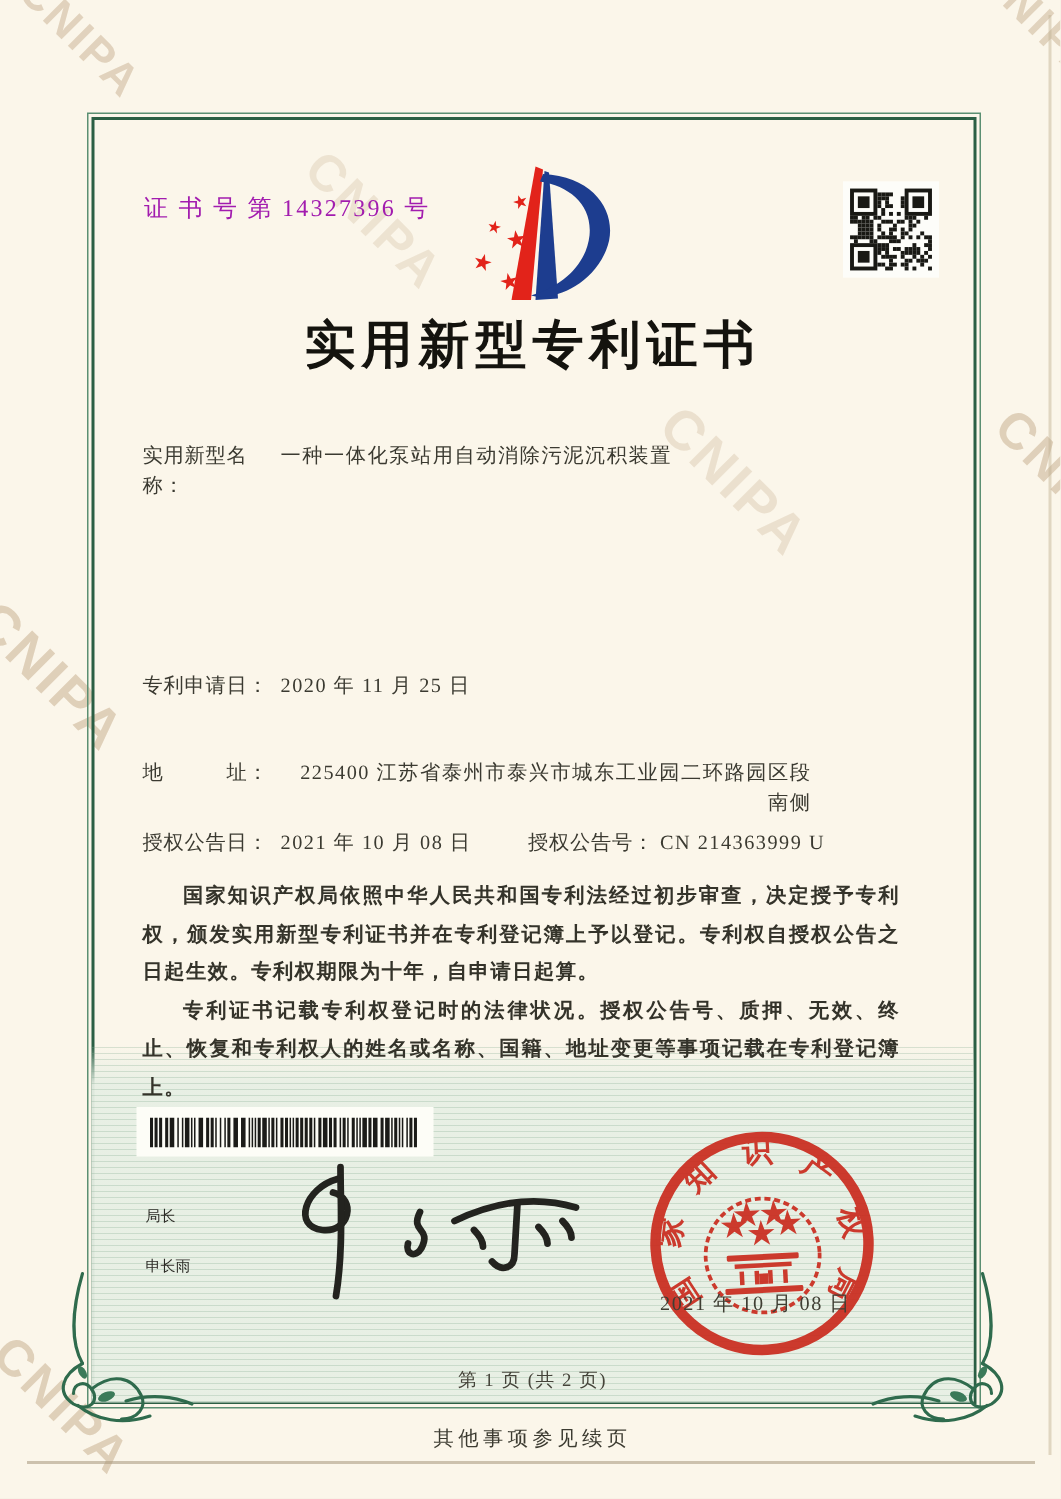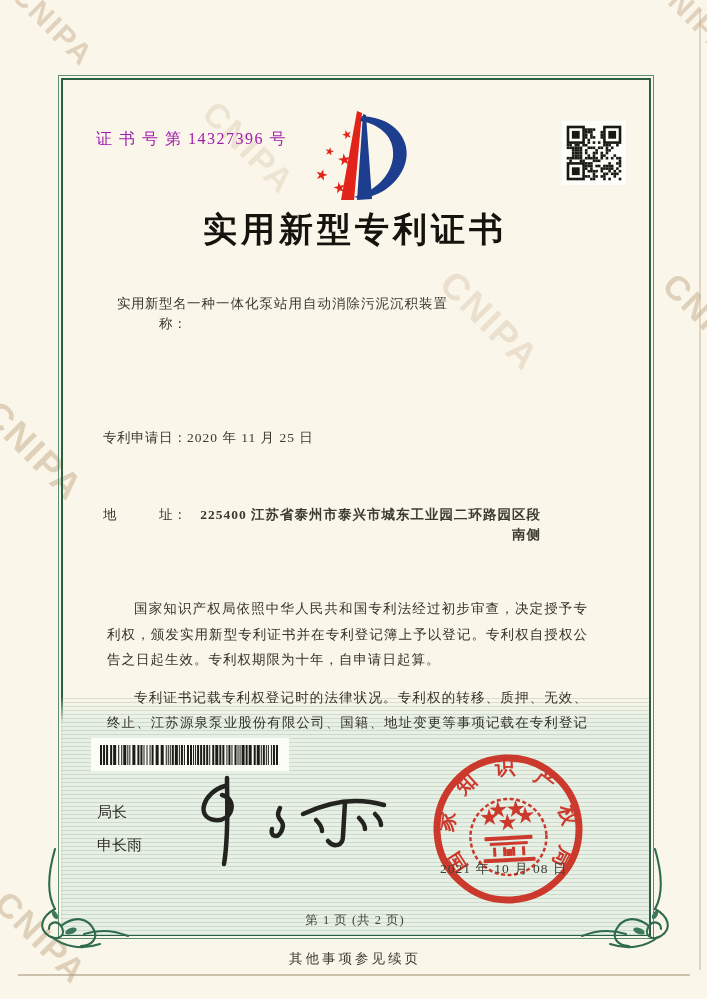--- a/index.html
+++ b/index.html
@@ -29,42 +29,42 @@
 
   
   #cert-no{position:absolute;left:96px;top:129px;font-size:16px;color:#a21caf;letter-spacing:1.5px;z-index:2;}
   #qr{position:absolute;left:562px;top:121px;width:64px;height:64px;z-index:2;background:#fdfdf9;}
   #logo{position:absolute;left:296px;top:104px;width:120px;height:102px;z-index:2;}
   #title{position:absolute;left:0;top:207px;width:710px;text-align:center;font-size:34px;font-weight:600;
          color:#14130e;letter-spacing:4px;z-index:2;}
 
   
   .row{position:absolute;left:95px;width:520px;font-size:13.5px;color:#3b3a31;z-index:2;line-height:20px;}
-  .row .lab{display:inline-block;width:92px;vertical-align:top;letter-spacing:.5px;text-align:right;}
+  .row .lab{display:inline-block;width:92px;vertical-align:top;letter-spacing:.5px;}
   .row .val{display:inline-block;vertical-align:top;letter-spacing:1px;text-align:right;}
   #row-name{top:294px;}  #row-inv{top:338px;}  #row-pno{top:381px;}
-  #row-fdate{top:428px;} #row-ptee{top:462px;} #row-addr{top:505px;}
+  #row-fdate{top:447px;} #row-ptee{top:462px;} #row-addr{top:505px;}
   #row-grant{top:552px;}
-  #row-addr .val{max-width:354px;font-weight:bold;}
+  #row-addr .val{max-width:354px;}
   #row-grant .pair2{position:absolute;left:257px;top:0;}
   #row-grant .pair2 .lab{width:88px;}
 
   
   #body-text{position:absolute;left:95px;top:584px;width:505px;z-index:2;font-size:13.5px;line-height:25.5px;
      color:#34332a;letter-spacing:1px;text-align:justify;}
-  #body-text p{margin:12px;text-indent:2em;}
+  #body-text p{margin:0;text-indent:2em;font-weight:bold;}
 
   
   #barcode-wrap{position:absolute;left:91px;top:738px;width:198px;height:33px;background:#fdfdf7;z-index:2;
      display:flex;align-items:center;justify-content:center;}
   #barcode-svg{width:180px;height:20px;}
 
   
   #signer{position:absolute;left:97px;top:795px;z-index:2;font-family:"Liberation Sans","DejaVu Sans",sans-serif;
-     font-size:15px;color:#2c2b26;line-height:33px;}
+     font-size:10px;color:#2c2b26;line-height:33px;}
   #sig-svg{position:absolute;left:185px;top:772px;width:215px;height:100px;z-index:2;}
 
   
   #seal{position:absolute;left:430px;top:751px;width:156px;height:156px;z-index:3;opacity:.9;transform:rotate(-3deg);}
   #seal text{fill:#c9271a;font-size:20px;font-weight:700;font-family:"Liberation Serif",serif;}
   #seal-date{position:absolute;left:440px;top:860px;z-index:4;font-size:13.5px;color:#3f3e33;letter-spacing:1px;}
 
   
   #page-no{position:absolute;left:0;top:912px;width:710px;text-align:center;font-size:12.5px;color:#45443a;
      letter-spacing:1px;z-index:2;}
@@ -272,25 +272,27 @@
   <div class="row" id="row-name">
     <span class="lab">实用新型名称：</span><span class="val">一种一体化泵站用自动消除污泥沉积装置</span>
   </div>
   <div class="row" id="row-fdate">
     <span class="lab">专利申请日：</span><span class="val">2020 年 11 月 25 日</span>
   </div>
   <div class="row" id="row-addr">
     <span class="lab">地　　　址：</span><span class="val">225400 江苏省泰州市泰兴市城东工业园二环路园区段南侧</span>
   </div>
   <div class="row" id="row-grant">
+    <span><span class="lab">授权公告日：</span><span class="val">2021 年 10 月 08 日</span></span>
+    <span class="pair2"><span class="lab">授权公告号：</span><span class="val">CN 214363999 U</span></span>
   </div>
 
   <div id="body-text">
     <p>国家知识产权局依照中华人民共和国专利法经过初步审查，决定授予专利权，颁发实用新型专利证书并在专利登记簿上予以登记。专利权自授权公告之日起生效。专利权期限为十年，自申请日起算。</p>
-    <p>专利证书记载专利权登记时的法律状况。专利权的转移、质押、无效、终止、江苏源泉泵业股份有限公司、国籍、地址变更等事项记载在专利登记簿上。</p>
+    <p>专利证书记载专利权登记时的法律状况。授权公告号、质押、无效、终止、恢复和专利权人的姓名或名称、国籍、地址变更等事项记载在专利登记簿上。</p>
   </div>
 
   <div id="barcode-wrap">
     <svg id="barcode-svg" viewBox="0 0 178 22" preserveAspectRatio="none">
         <rect x="0" y="0" width="2" height="22" fill="#1b1b18"></rect>
         <rect x="3" y="0" width="2" height="22" fill="#1b1b18"></rect>
         <rect x="6" y="0" width="2" height="22" fill="#1b1b18"></rect>
         <rect x="10" y="0" width="2" height="22" fill="#1b1b18"></rect>
         <rect x="13" y="0" width="3" height="22" fill="#1b1b18"></rect>
         <rect x="18" y="0" width="1" height="22" fill="#1b1b18"></rect>

